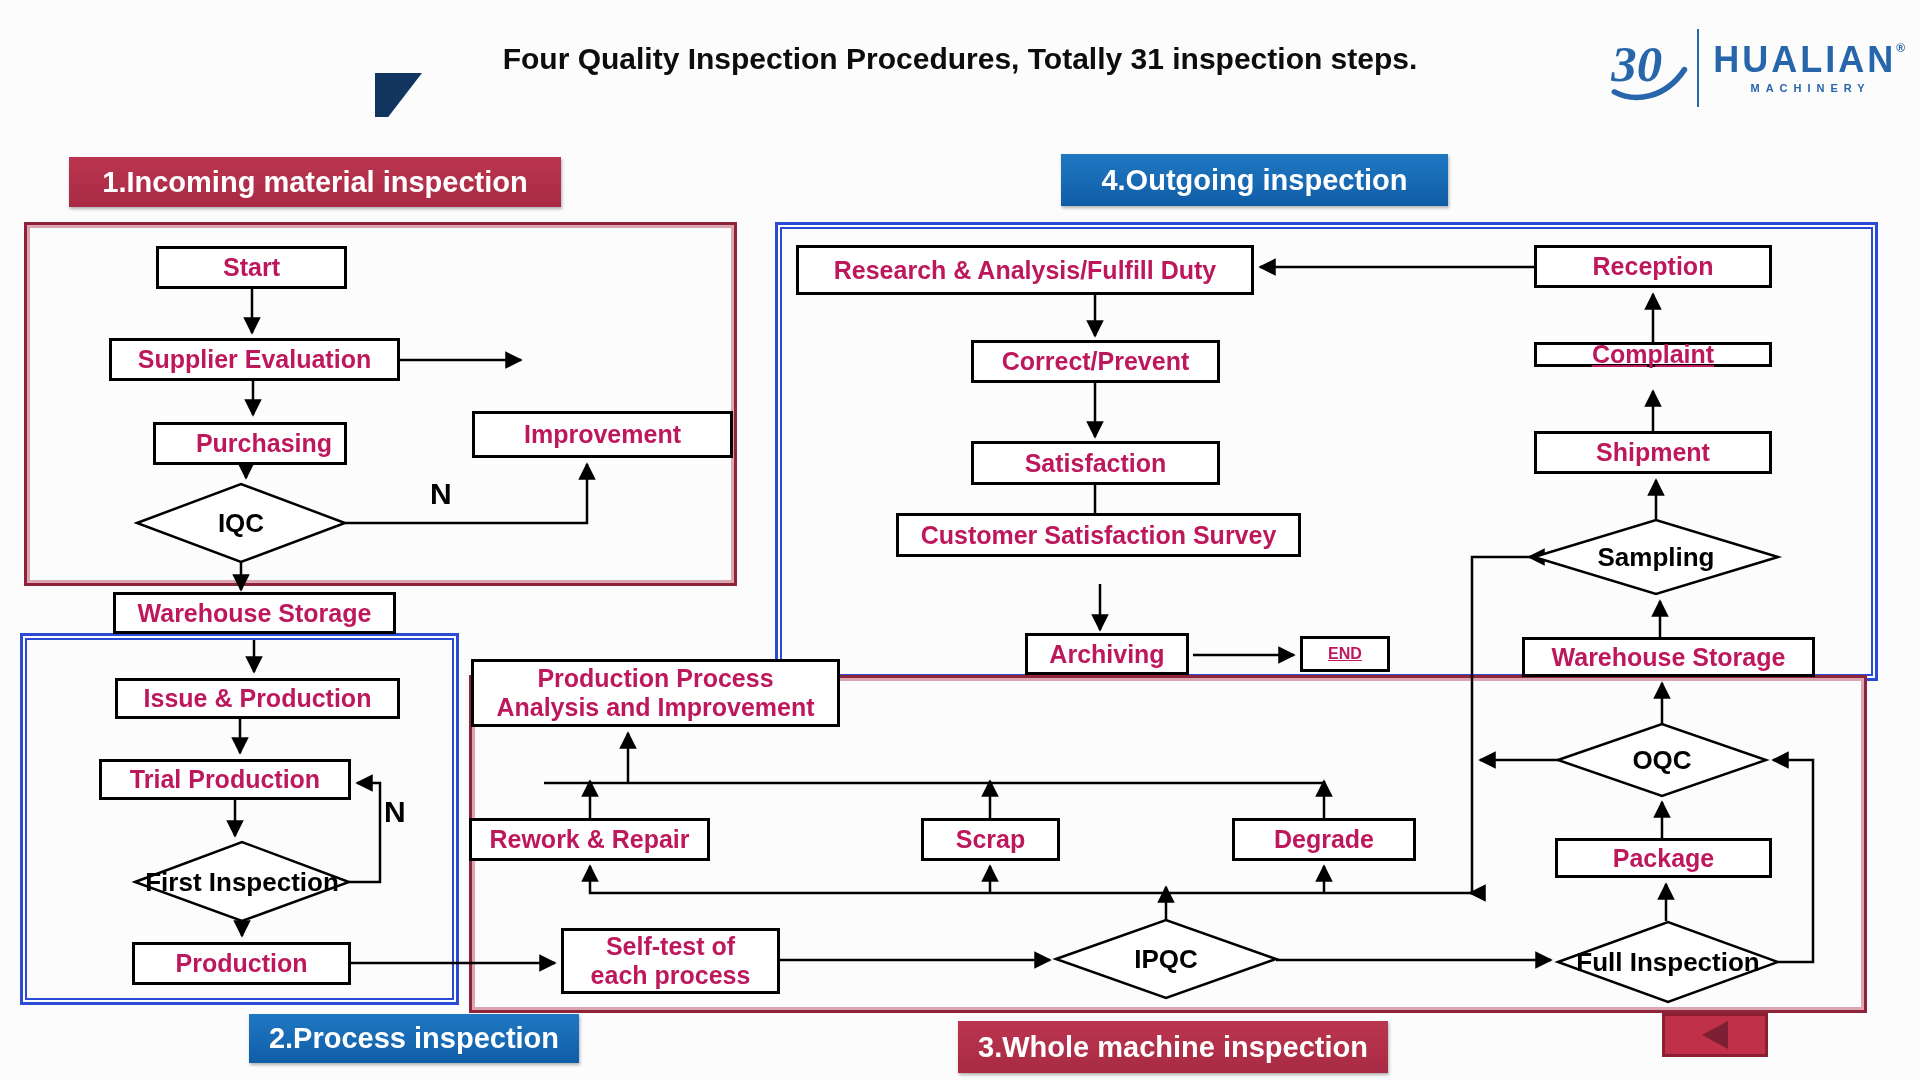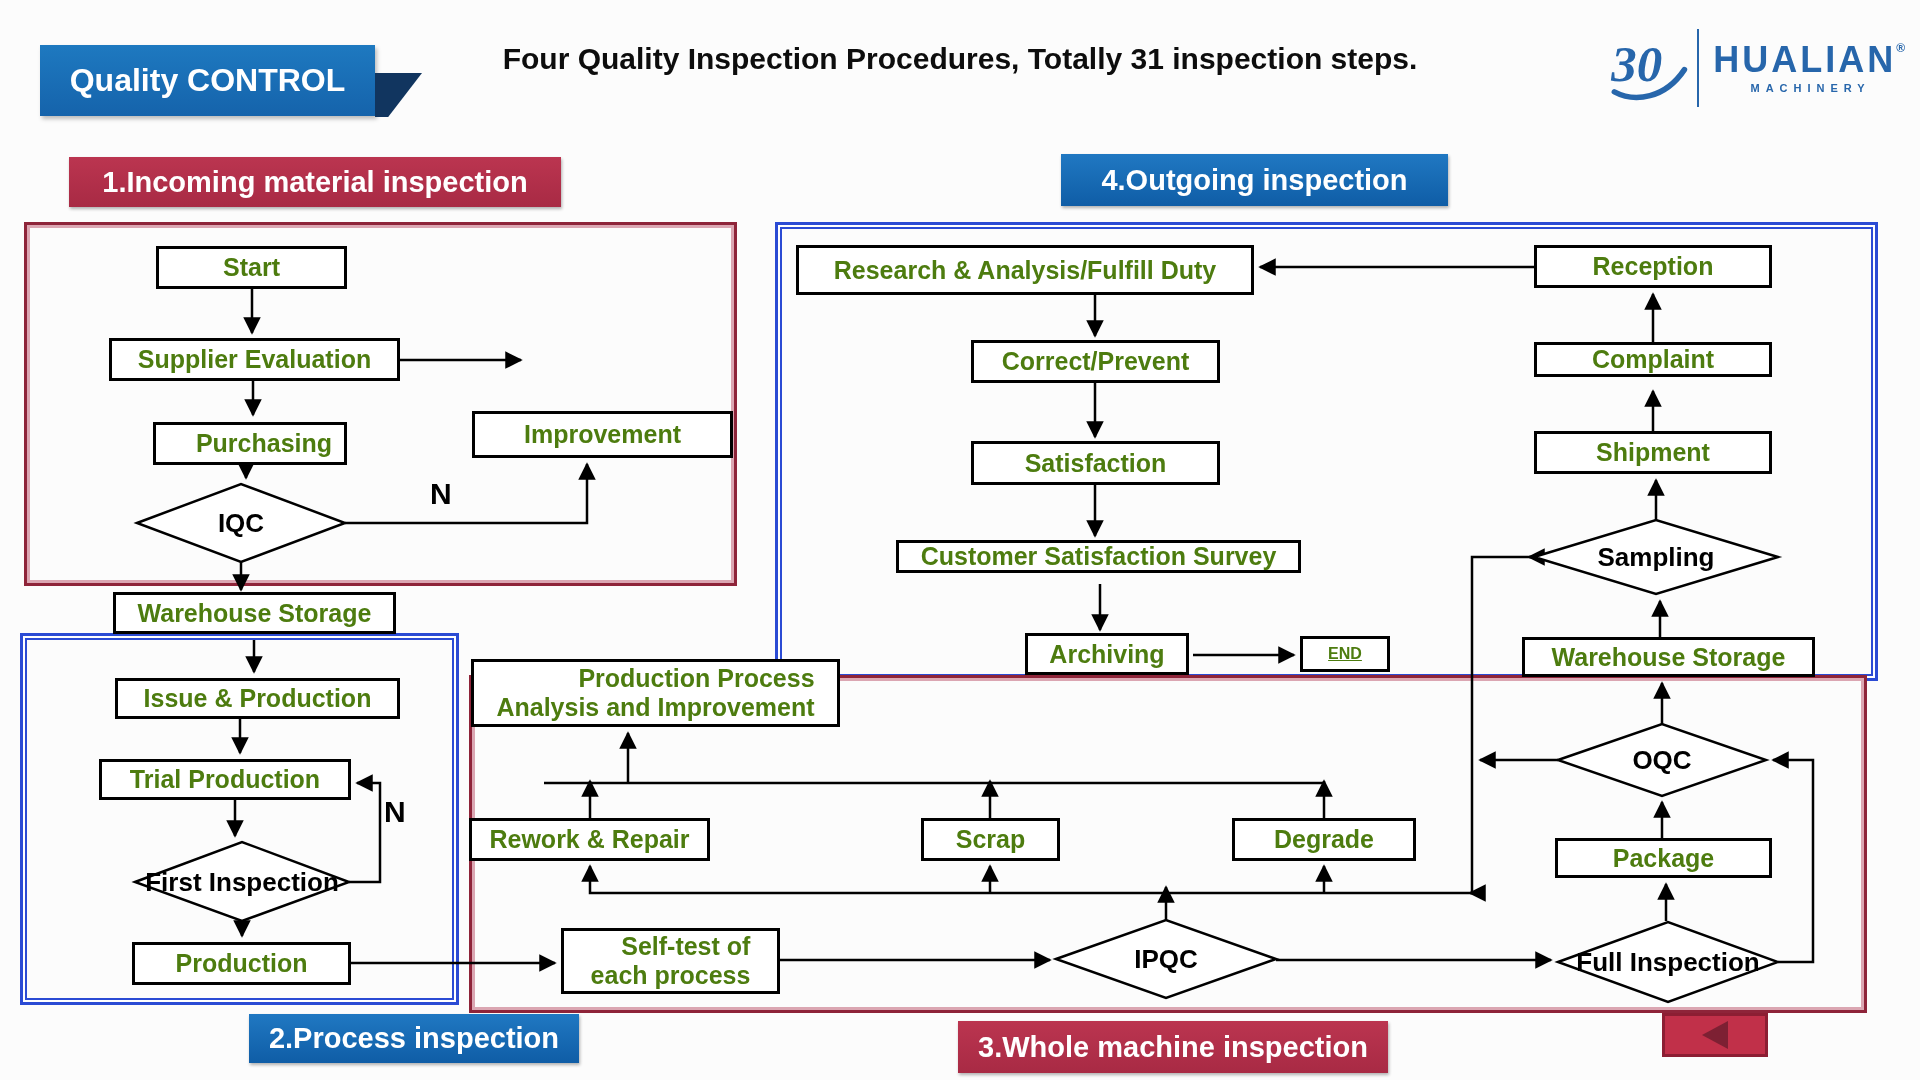--- a/index.html
+++ b/index.html
@@ -38,23 +38,23 @@
   }
   .banner.red{background:linear-gradient(180deg,#bb3550,#a82a44);}
   .banner.blue{background:linear-gradient(180deg,#2078c2,#0f5da6);}
   
   .frame{position:absolute;background:transparent;}
   .frame.red{border:3px solid #8e2439;box-shadow:inset 0 0 0 3px #dba6b2;}
   .frame.blue{border:3px solid #2b4bd4;box-shadow:inset 0 0 0 2px #ffffff, inset 0 0 0 4px #2b4bd4;}
   
   .node{
     position:absolute;background:#fff;border:3px solid #000;
-    color:#4d7c0f;font-weight:bold;font-size:25px;
+    color:#be185d;font-weight:bold;font-size:25px;
     display:flex;align-items:center;justify-content:center;
-    text-align:right;line-height:1.15;box-sizing:border-box;z-index:3;
+    text-align:center;line-height:1.15;box-sizing:border-box;z-index:3;
   }
   .node.ml{white-space:pre-line;}
   .node.end-box{text-decoration:underline;font-size:16px;}
   .dlabel{
     position:absolute;transform:translate(-50%,-50%);
     color:#000;font-weight:bold;font-size:26px;white-space:nowrap;z-index:3;
   }
   .nlabel{position:absolute;color:#000;font-weight:bold;font-size:30px;z-index:3;}
   svg.flow{position:absolute;left:0;top:0;z-index:2;}
   
@@ -63,23 +63,20 @@
     background:#c13049;border:3px solid #8c1e33;box-sizing:border-box;
     display:flex;align-items:center;justify-content:center;cursor:pointer;z-index:4;
   }
   .back-tri{width:0;height:0;border-top:14px solid transparent;border-bottom:14px solid transparent;border-right:26px solid #7d2033;}
 </style>
 </head>
 <body>
 
 <div id="slide">
 
-  <div class="qc-badge">
-    <span>Quality CONTROL</span>
-  </div>
   <div class="qc-flag"></div>
   <div class="main-title">Four Quality Inspection Procedures, Totally 31 inspection steps.</div>
 
   <div class="logo">
     <svg width="104" height="100" viewBox="0 0 104 100">
       <text x="4" y="66" font-family="Liberation Serif, serif" font-style="italic" font-weight="bold" font-size="64" fill="#2766ab">30</text>
       <path d="M8,80 C34,94 72,88 96,52" fill="none" stroke="#2766ab" stroke-width="7" stroke-linecap="round"></path>
     </svg>
     <div class="logo-divider"></div>
     <div>
@@ -179,25 +176,25 @@
 each process</div>
   <div class="dlabel" style="left:1166px;top:959px;">IPQC</div>
   <div class="dlabel" style="left:1668px;top:962px;">Full Inspection</div>
   <div class="node" style="left:1555px;top:838px;width:217px;height:40px;">Package</div>
   <div class="dlabel" style="left:1662px;top:760px;">OQC</div>
   <div class="node" style="left:1522px;top:637px;width:293px;height:40px;">Warehouse Storage</div>
 
   <div class="node" style="left:796px;top:245px;width:458px;height:50px;">Research &amp; Analysis/Fulfill Duty</div>
   <div class="node" style="left:971px;top:340px;width:249px;height:43px;">Correct/Prevent</div>
   <div class="node" style="left:971px;top:441px;width:249px;height:44px;">Satisfaction</div>
-  <div class="node" style="left:896px;top:540px;width:405px;height:33px;">Customer Satisfaction Survey</div>
+  <div class="node" style="left:896px;top:513px;width:405px;height:44px;">Customer Satisfaction Survey</div>
   <div class="node" style="left:1025px;top:633px;width:164px;height:42px;">Archiving</div>
   <div class="node end-box" style="left:1300px;top:636px;width:90px;height:36px;">END</div>
   <div class="node" style="left:1534px;top:245px;width:238px;height:43px;">Reception</div>
-  <div class="node" style="left:1534px;top:342px;width:238px;height:35px;">Complaint</div>
+  <div class="node" style="left:1534px;top:342px;width:238px;height:25px;text-decoration:underline;">Complaint</div>
   <div class="node" style="left:1534px;top:431px;width:238px;height:43px;">Shipment</div>
   <div class="dlabel" style="left:1656px;top:557px;">Sampling</div>
 
   <div class="back-btn">
     <div class="back-tri"></div>
   </div>
 
 </div>
 
 </body></html>

